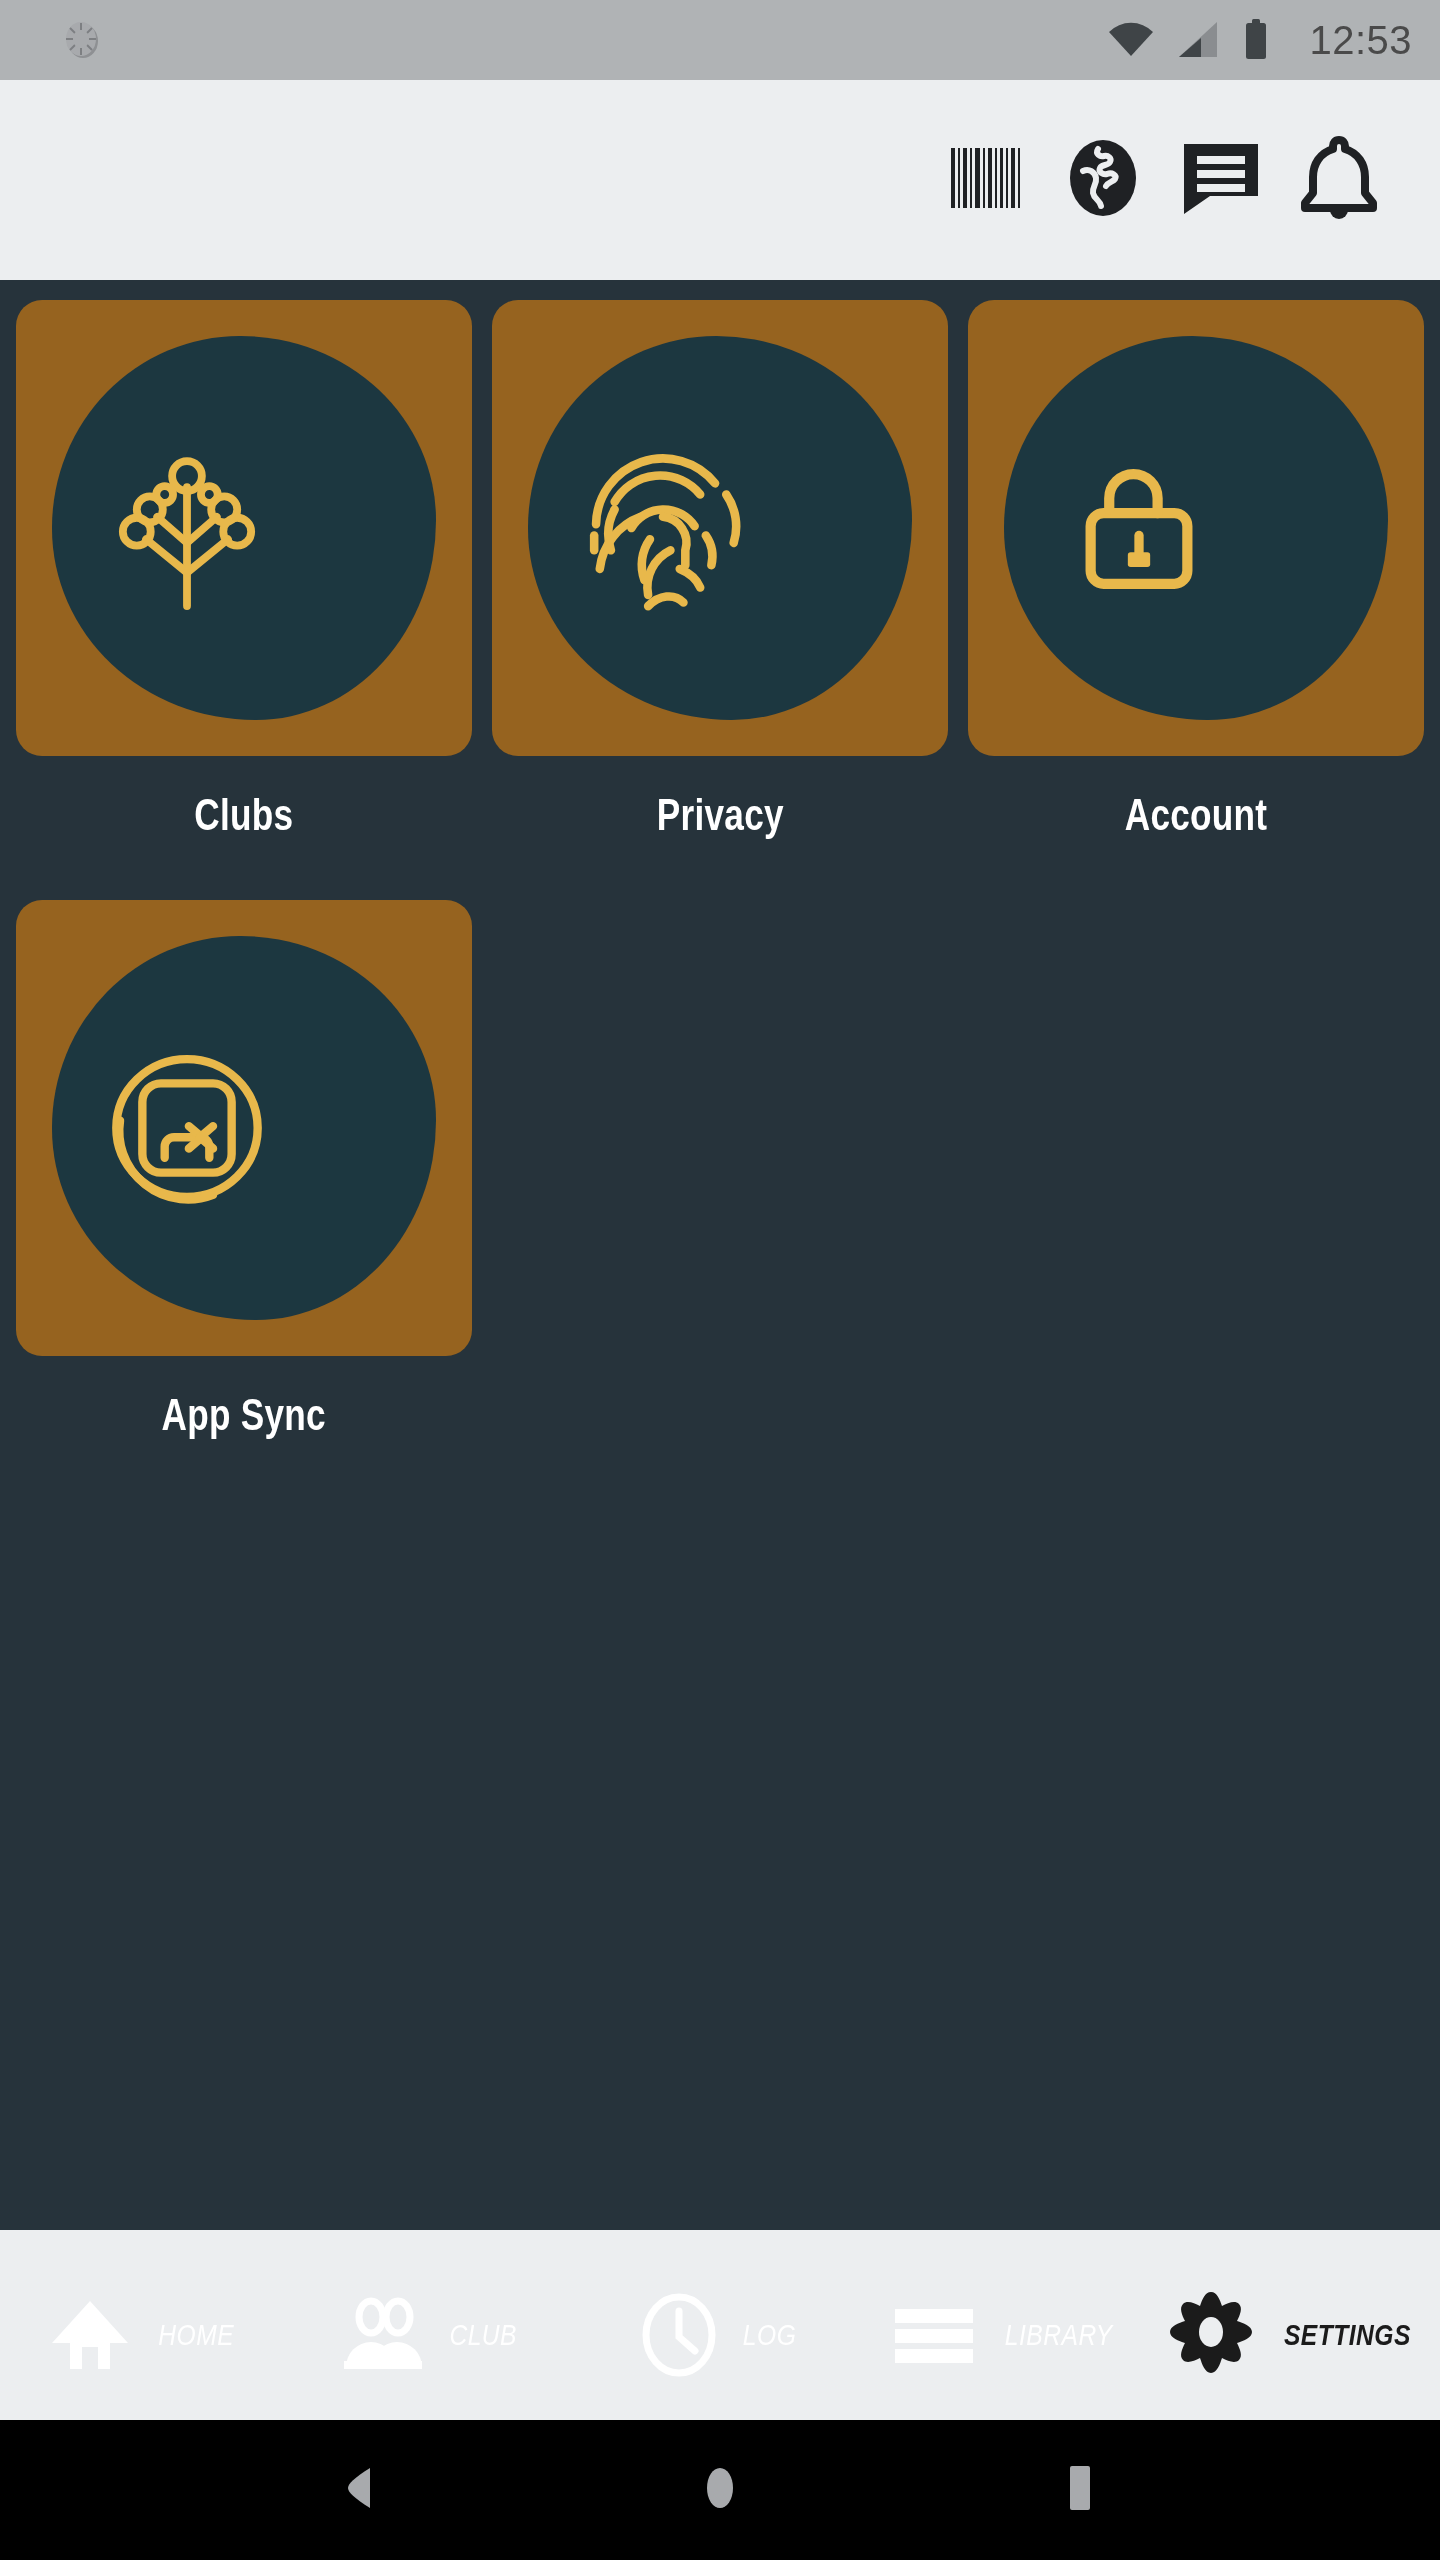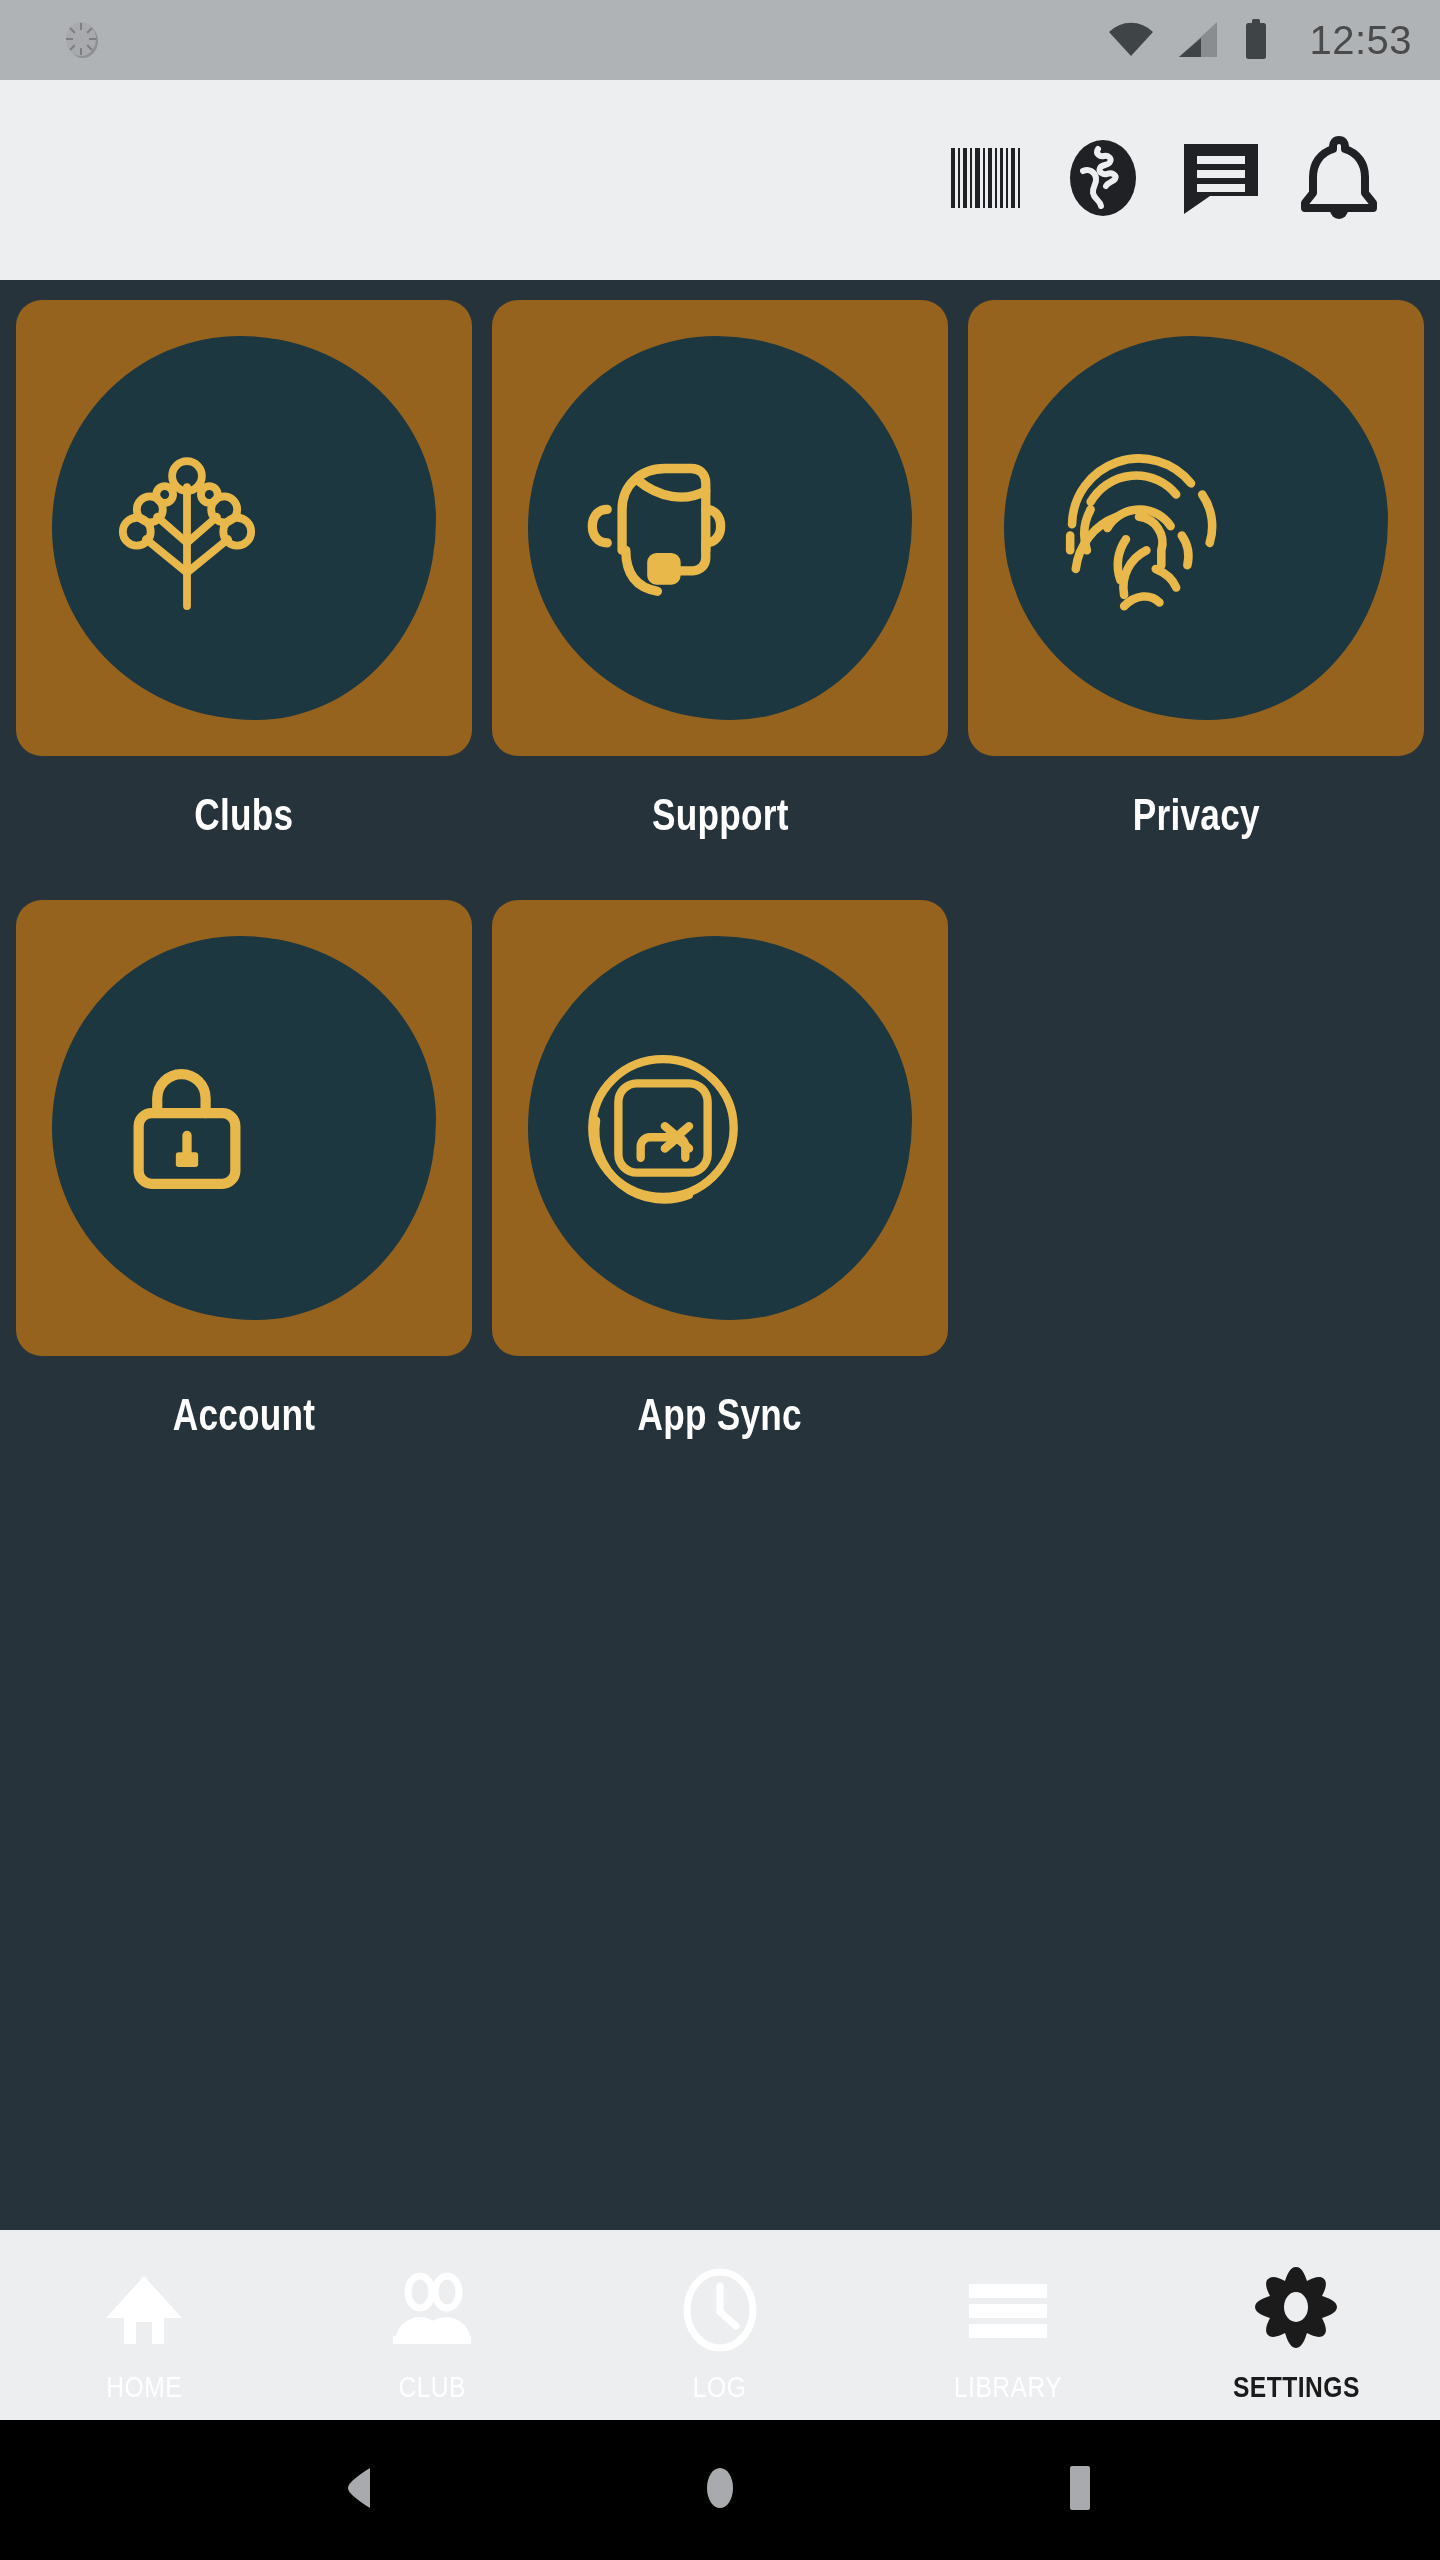--- a/index.html
+++ b/index.html
@@ -98,24 +98,25 @@
 
   
   .bottom-nav {
     height:190px; flex:0 0 190px;
     background:#eceef0;
     display:flex; align-items:stretch;
     position:relative; z-index:5;
   }
   .nav-item {
     flex:1 1 0;
-    display:flex; flex-direction:column;
+    display:flex; 
     align-items:center; justify-content:center;
     gap:16px; cursor:pointer;
     padding-top:20px;
+    font-style:italic;
   }
   .nav-icon { height:88px; display:flex; align-items:center; justify-content:center; }
   .nav-icon svg { display:block; }
   .nav-label {
     font-size:30px; font-weight:400;
     letter-spacing:0.6px;
     transform:scaleX(0.82);
     white-space:nowrap;
   }
   .nav-item.inactive .nav-label { color:#ffffff; }
@@ -260,40 +261,20 @@
                   <circle cx="23" cy="52" r="7.5"></circle>
                   <circle cx="77" cy="52" r="7.5"></circle>
                 </g>
               </svg>
             </span>
           </div>
         </div>
         <div class="tile-label">Clubs</div>
       </div>
 
-      <div class="grid-cell">
-        <div class="tile">
-          <div class="tile-disc">
-            <span>
-              <svg viewBox="0 0 100 100">
-                <g fill="none" stroke="#e8b84b" stroke-width="5" stroke-linecap="round" stroke-linejoin="round">
-                  <path d="M28 62 V40 c0 -13 10 -22 23 -22 h14 c5 0 8 3 8 8 v36"></path>
-                  <path d="M36 24 c12 10 26 12 37 6"></path>
-                  <path d="M20 40 c-5 0 -8 4 -8 9 s3 9 8 9"></path>
-                  <path d="M73 40 c5 0 8 4 8 9 s-3 9 -8 9"></path>
-                  <path d="M30 62 c0 12 5 20 17 22"></path>
-                  <path d="M73 60 v6 c0 4 -3 7 -7 7 h-8"></path>
-                  <rect x="44" y="66" width="13" height="12" rx="2.5" fill="#e8b84b"></rect>
-                </g>
-              </svg>
-            </span>
-          </div>
-        </div>
-        <div class="tile-label">Support</div>
-      </div>
 
 
       <div class="grid-cell">
         <div class="tile">
           <div class="tile-disc">
             <span>
               <svg viewBox="0 0 100 100">
                 <g fill="none" stroke="#e8b84b" stroke-width="4.6" stroke-linecap="round">
                   <path d="M14 48 A36 36 0 0 1 78 26"></path>
                   <path d="M22 62 A28 28 0 0 1 24 40"></path>

